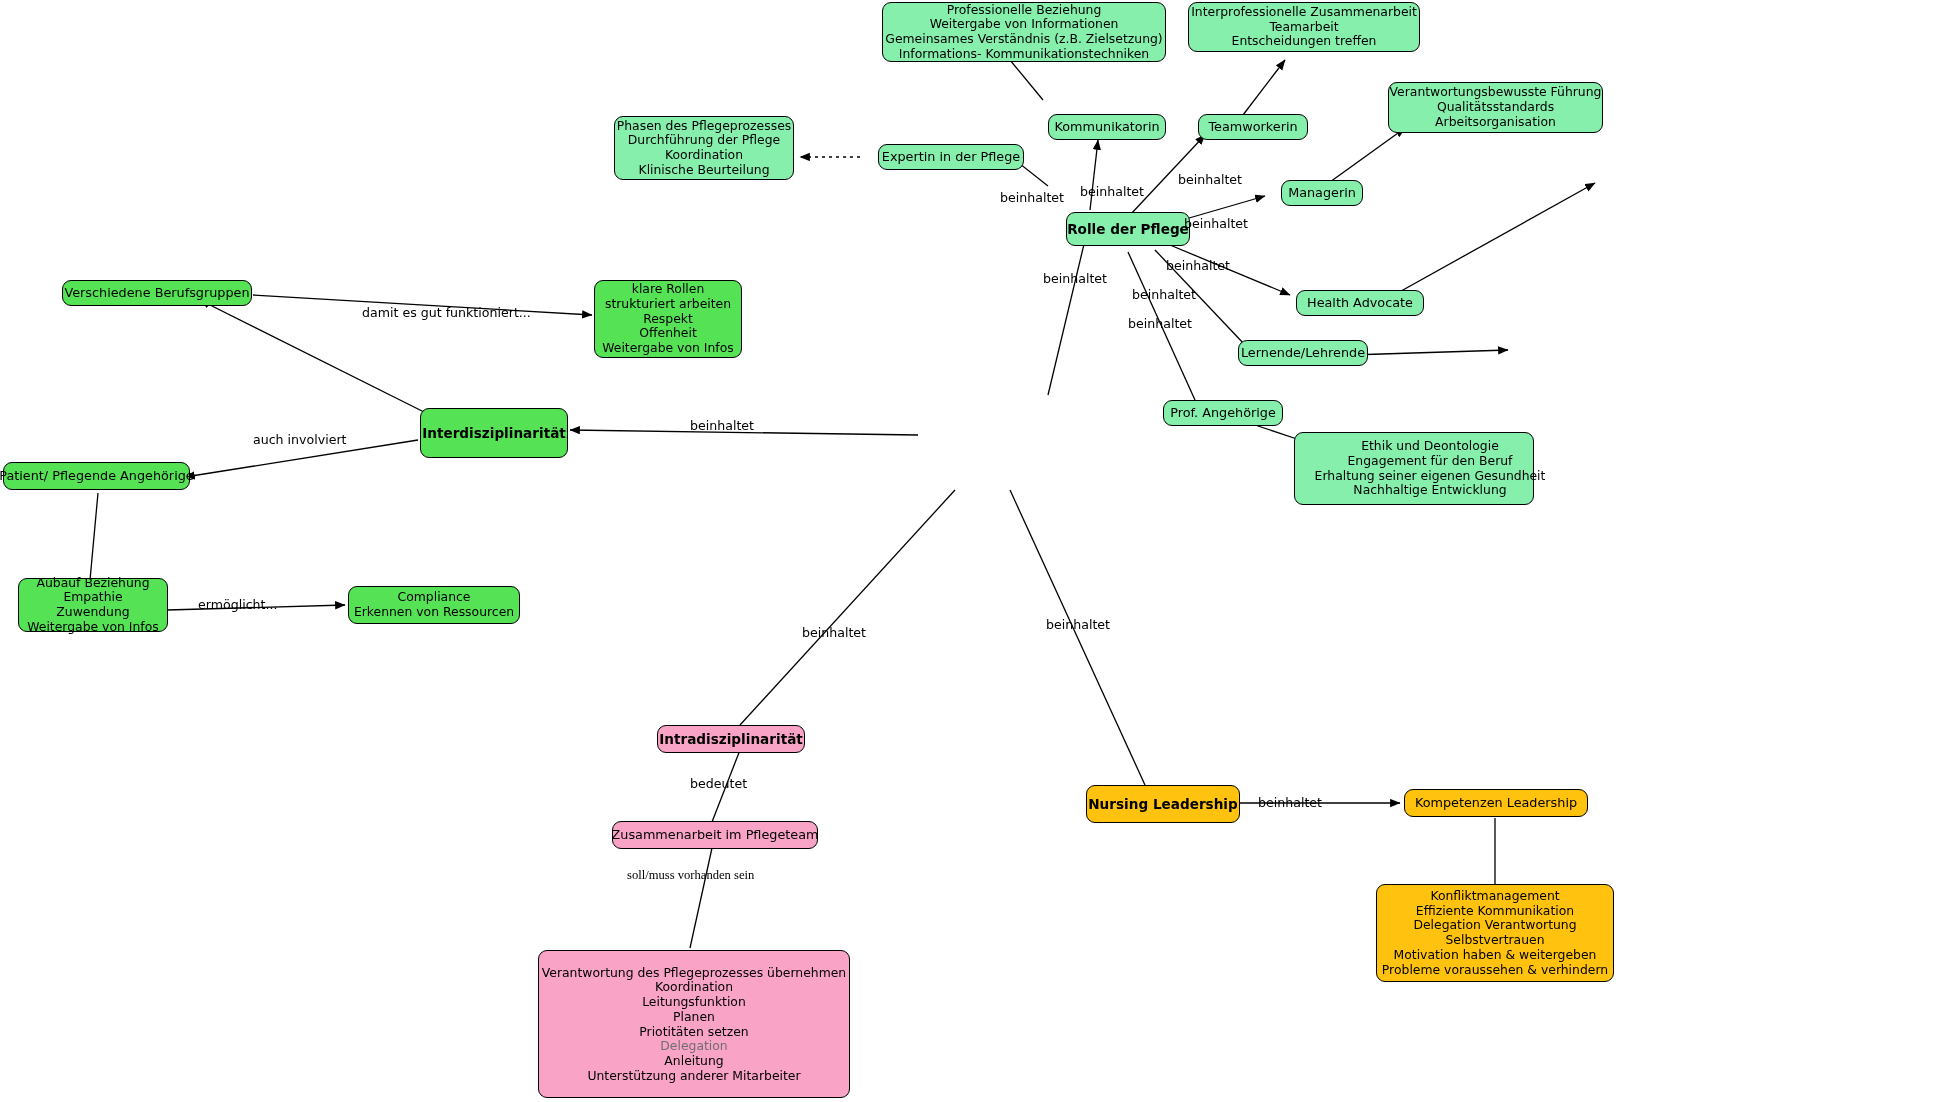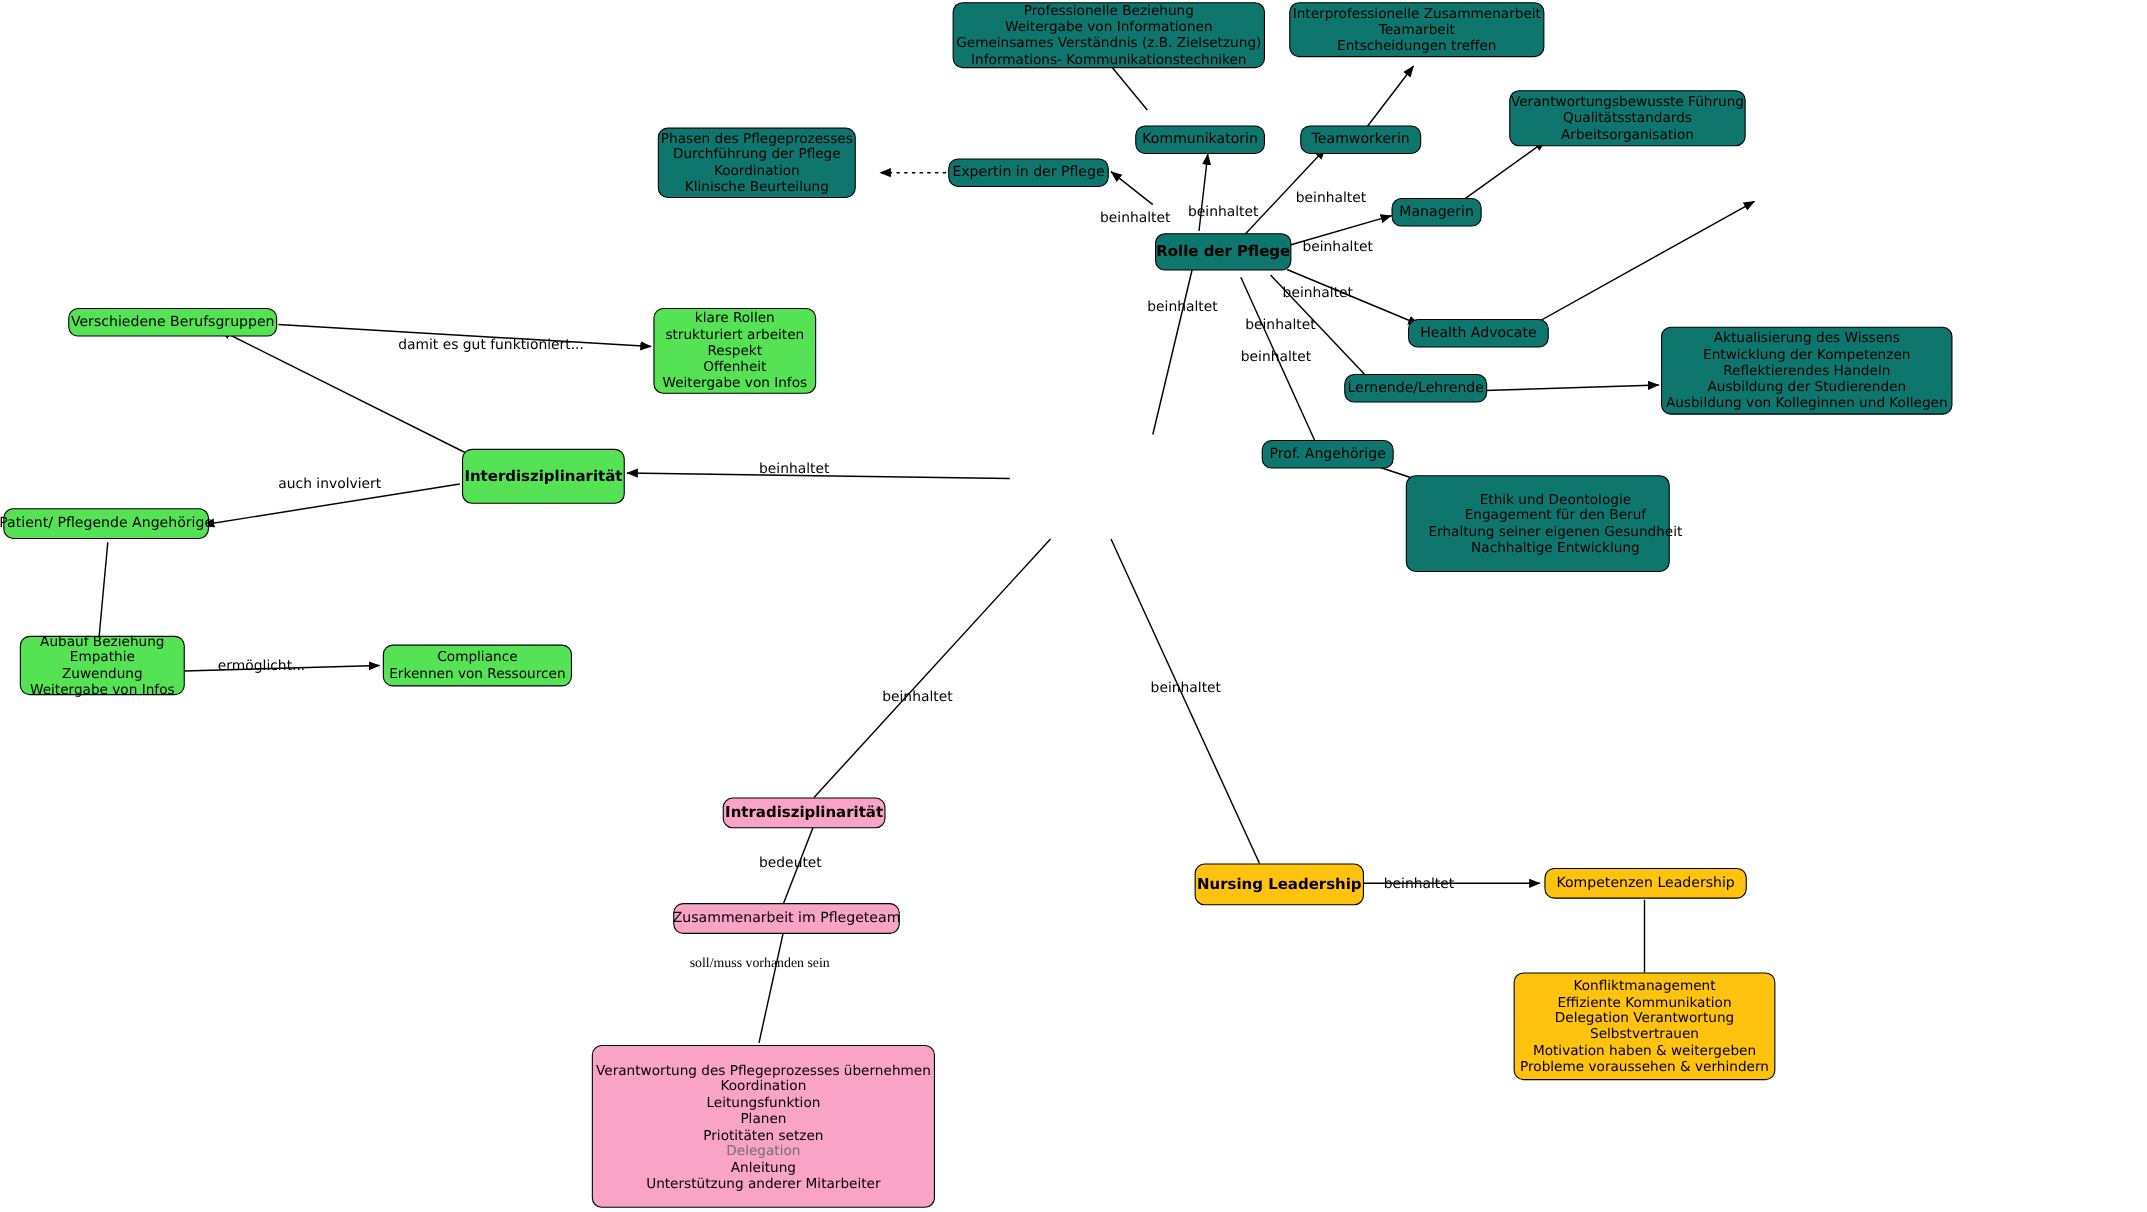--- a/index.html
+++ b/index.html
@@ -34,21 +34,21 @@
     display: flex;
     align-items: center;
     justify-content: center;
     text-align: center;
     line-height: 1.19;
     color: #000000;
     padding: 3px 8px;
     white-space: pre;
     z-index: 5;
   }
-  .cyan   { background: #0f766e; }
+  .cyan   { background: #86efac; margin-left: 16px; }
   .green  { background: #55E255; }
   .pink   { background: #F9A3C7; }
   .orange { background: #FFC20E; }
   .root   { background: #EAF1F4; }
 
   .n-small  { font-size: 12.4px; }
   .n-mid    { font-size: 12.8px; }
   .n-bold   { font-weight: bold; font-size: 13.6px; }
 
   .edge-label {
@@ -129,27 +129,22 @@
 
   <div class="node cyan n-small" style="left:1172px; top:2px; width:232px; height:50px;">Interprofessionelle Zusammenarbeit
 Teamarbeit
 Entscheidungen treffen</div>
 
   <div class="node cyan n-small" style="left:1372px; top:82px; width:215px; height:51px;">Verantwortungsbewusste Führung
 Qualitätsstandards
 Arbeitsorganisation</div>
 
 
-  <div class="node cyan n-small" style="left:1510px; top:297px; width:265px; height:80px;">Aktualisierung des Wissens
-Entwicklung der Kompetenzen
-Reflektierendes Handeln
-Ausbildung der Studierenden
-Ausbildung von Kolleginnen und Kollegen</div>
-
-  <div class="node cyan n-small" style="left:1278px; top:432px; width:240px; height:88px;padding-left:40px;">Ethik und Deontologie
+
+  <div class="node cyan n-small" style="left:1278px; top:432px; width:240px; height:73px;padding-left:40px;">Ethik und Deontologie
 Engagement für den Beruf
 Erhaltung seiner eigenen Gesundheit
 Nachhaltige Entwicklung</div>
 
   <div class="node cyan n-small" style="left:598px; top:116px; width:180px; height:64px;">Phasen des Pflegeprozesses
 Durchführung der Pflege
 Koordination
 Klinische Beurteilung</div>
 
   <div class="node cyan n-mid" style="left:1032px; top:114px; width:118px; height:26px;">Kommunikatorin</div>

